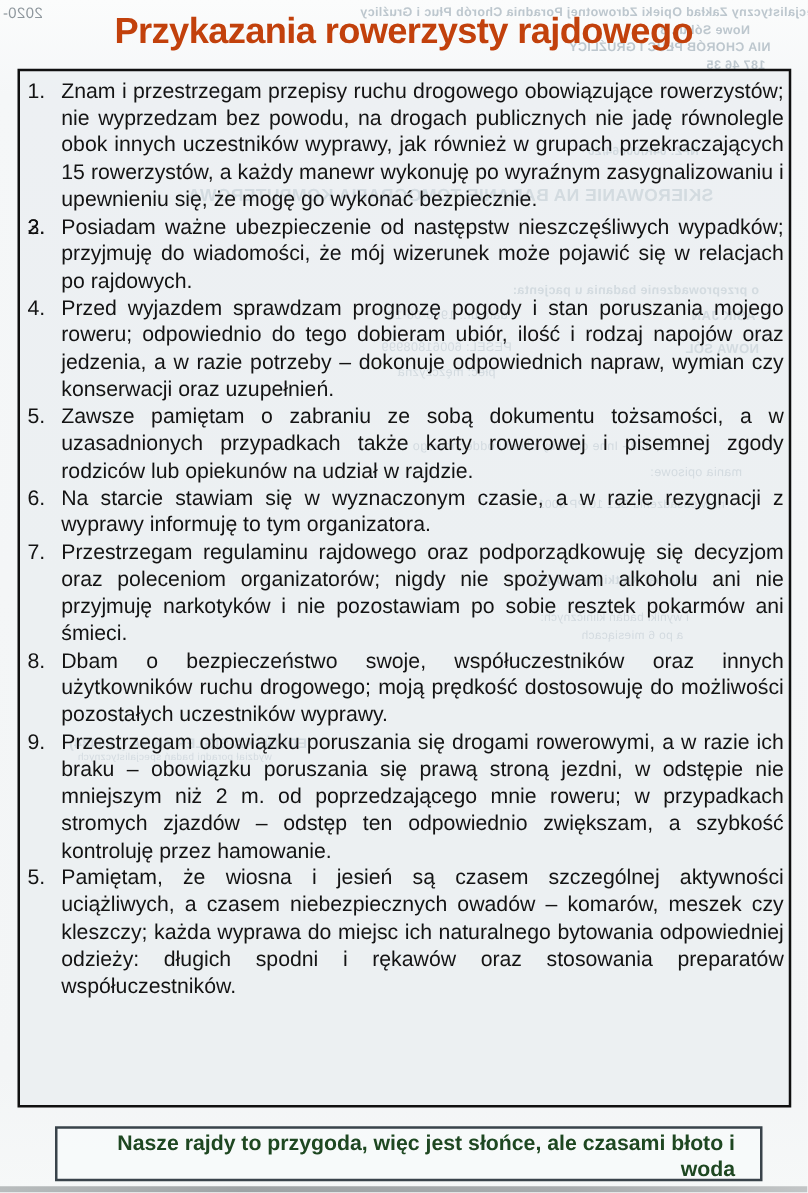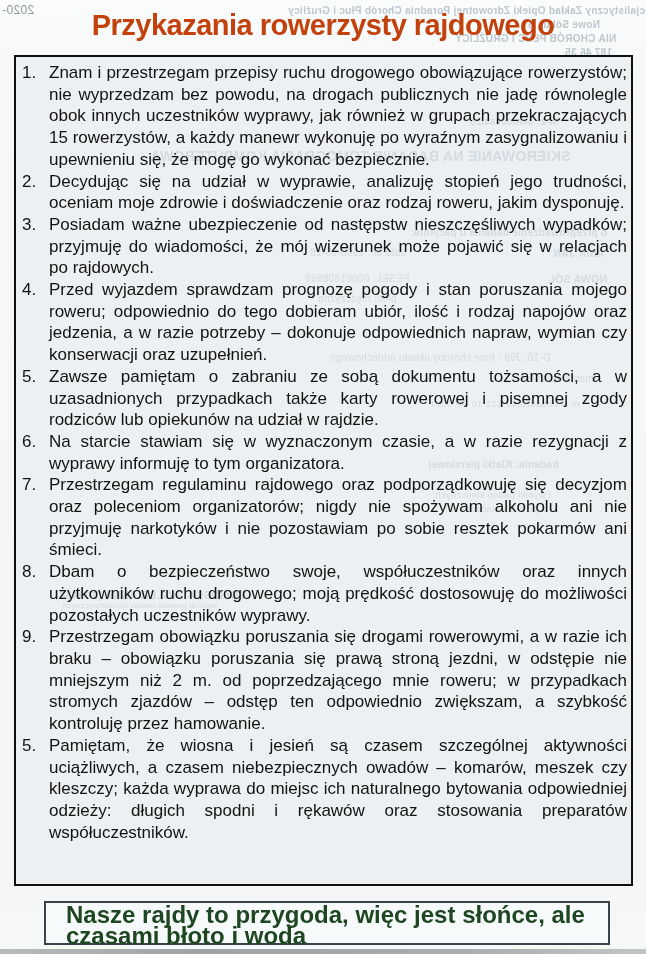--- a/index.html
+++ b/index.html
@@ -34,22 +34,22 @@
   }
   ol.commandments .num{
     position:absolute;left:6px;top:0;text-align:left;
   }
   .footer-box{
     position:absolute;left:44px;top:901px;width:566px;height:44px;z-index:3;
     border:2px solid #39434a;background:rgba(247,250,250,0.8);
     box-sizing:border-box;
   }
   .footer-text{
-    padding:1px 20px 0 20px;text-align:left;
-    font-size:24px;font-weight:bold;line-height:21px;color:#1e4721;
+    padding:1px 20px 0 20px;text-align:right;
+    font-size:17px;font-weight:bold;line-height:21px;color:#1e4721;
   }
   .scan-edge{
     position:absolute;left:0;bottom:0;width:100%;height:5px;z-index:4;
     background:linear-gradient(90deg,#b8bcbd,#9ea3a5 30%,#a8acae 70%,#c2c5c6);
   }
 </style>
 </head>
 <body>
 
 <div class="bleed-layer">
@@ -74,21 +74,21 @@
     <span class="bleed" style="left: 465px; top: 503px; font-size: 9.5px;">a po 6 miesiącach</span>
     <span class="bleed" style="left: 55px; top: 589px; font-size: 11px; font-weight: bold;">EDLIŃSKA-SIGLER ANNA (160434)</span>
     <span class="bleed" style="left: 62px; top: 601px; font-size: 8px;">wydział poradni badań specjalistycznych</span>
   </div>
 
 <div class="title">Przykazania rowerzysty rajdowego</div>
 
 <div class="main-box">
   <ol class="commandments">
     <li><span class="num">1.</span><span class="itext">Znam i przestrzegam przepisy ruchu drogowego obowiązujące rowerzystów; nie wyprzedzam bez powodu, na drogach publicznych nie jadę równolegle obok innych uczestników wyprawy, jak również w grupach przekraczających 15 rowerzystów, a każdy manewr wykonuję po wyraźnym zasygnalizowaniu i upewnieniu się, że mogę go wykonać bezpiecznie.</span></li>
-    <li><span class="num">2.</span><span class="itext">Decydując się na udział w wyprawie, analizuję stopień jego trudności, oceniam moje zdrowie i doświadczenie oraz rodzaj roweru, jakim dysponuję.</span></li>
+    <li><span class="num">2.</span></li>
     <li><span class="num">3.</span><span class="itext">Posiadam ważne ubezpieczenie od następstw nieszczęśliwych wypadków; przyjmuję do wiadomości, że mój wizerunek może pojawić się w relacjach po rajdowych.</span></li>
     <li><span class="num">4.</span><span class="itext">Przed wyjazdem sprawdzam prognozę pogody i stan poruszania mojego roweru; odpowiednio do tego dobieram ubiór, ilość i rodzaj napojów oraz jedzenia, a w razie potrzeby – dokonuje odpowiednich napraw, wymian czy konserwacji oraz uzupełnień.</span></li>
     <li><span class="num">5.</span><span class="itext">Zawsze pamiętam o zabraniu ze sobą dokumentu tożsamości, a w uzasadnionych przypadkach także karty rowerowej i pisemnej zgody rodziców lub opiekunów na udział w rajdzie.</span></li>
     <li><span class="num">6.</span><span class="itext">Na starcie stawiam się w wyznaczonym czasie, a w razie rezygnacji z wyprawy informuję to tym organizatora.</span></li>
     <li><span class="num">7.</span><span class="itext">Przestrzegam regulaminu rajdowego oraz podporządkowuję się decyzjom oraz poleceniom organizatorów; nigdy nie spożywam alkoholu ani nie przyjmuję narkotyków i nie pozostawiam po sobie resztek pokarmów ani śmieci.</span></li>
     <li><span class="num">8.</span><span class="itext">Dbam o bezpieczeństwo swoje, współuczestników oraz innych użytkowników ruchu drogowego; moją prędkość dostosowuję do możliwości pozostałych uczestników wyprawy.</span></li>
     <li><span class="num">9.</span><span class="itext">Przestrzegam obowiązku poruszania się drogami rowerowymi, a w razie ich braku – obowiązku poruszania się prawą stroną jezdni, w odstępie nie mniejszym niż 2 m. od poprzedzającego mnie roweru; w przypadkach stromych zjazdów – odstęp ten odpowiednio zwiększam, a szybkość kontroluję przez hamowanie.</span></li>
     <li><span class="num">5.</span><span class="itext">Pamiętam, że wiosna i jesień są czasem szczególnej aktywności uciążliwych, a czasem niebezpiecznych owadów – komarów, meszek czy kleszczy; każda wyprawa do miejsc ich naturalnego bytowania odpowiedniej odzieży: długich spodni i rękawów oraz stosowania preparatów współuczestników.</span></li>
   </ol>
 </div>

